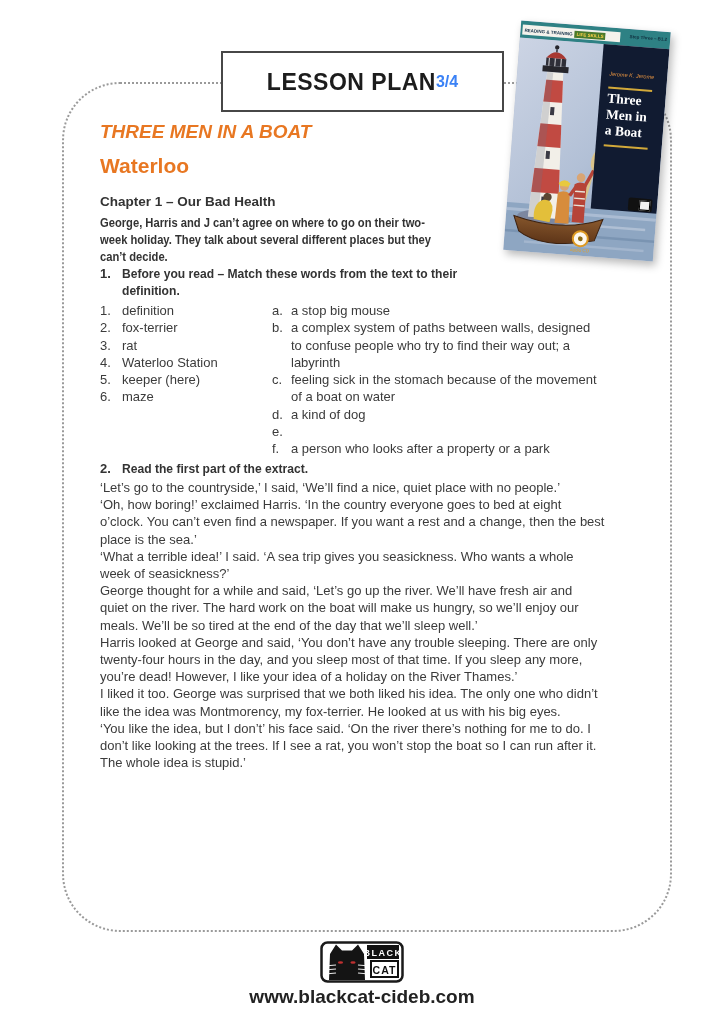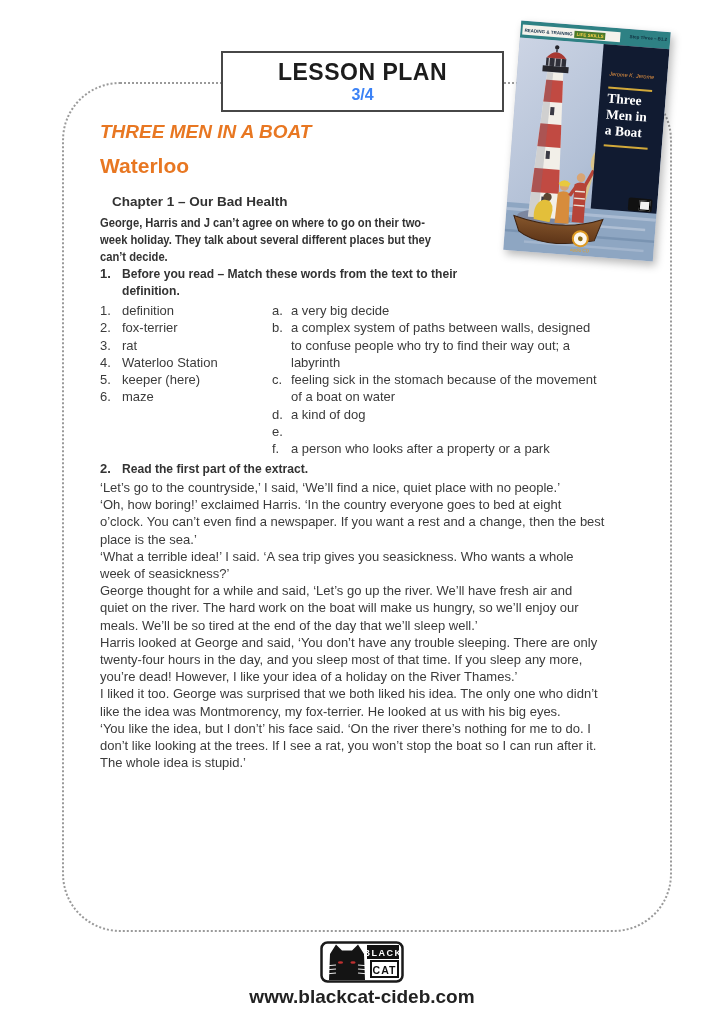--- a/index.html
+++ b/index.html
@@ -5,29 +5,29 @@
   html,body{margin:0;padding:0;background:#ffffff;}
   #page{position:relative;width:724px;height:1024px;background:#ffffff;overflow:hidden;
         font-family:"Liberation Sans",sans-serif;color:#3b3b3b;}
 
   
   .frame{position:absolute;left:62px;top:82px;width:606px;height:846px;
          border:2px dotted #9a9a9a;border-radius:58px;}
 
   
   .lesson-box{position:absolute;left:221px;top:51px;width:279px;height:57px;background:#ffffff;
-              border:2px solid #474747;display:flex;flex-direction:column;align-items:center;justify-content:center;z-index:5;}
+              border:2px solid #474747;display:flex;flex-direction:row;align-items:center;justify-content:center;z-index:5;}
   .lesson-box .lp-title{font-size:23px;font-weight:bold;color:#1c1c1c;letter-spacing:.5px;line-height:26px;}
   .lesson-box .lp-num{font-size:16px;font-weight:bold;color:#3b82f6;line-height:19px;}
 
   
   .book-title{position:absolute;left:100px;top:121px;font-size:19px;font-weight:bold;font-style:italic;color:#e87722;}
   .worksheet{position:absolute;left:100px;top:154px;font-size:21px;font-weight:bold;color:#e87722;}
 
-  .chapter{position:absolute;left:112px;top:194px;font-size:13.5px;font-weight:bold;color:#333;}
+  .chapter{position:absolute;left:100px;top:194px;font-size:13.5px;font-weight:bold;color:#333;}
   .intro{position:absolute;left:100px;top:214px;font-size:13px;font-weight:bold;color:#333;
          line-height:17.2px;white-space:pre;transform:scaleX(.86);transform-origin:left top;}
 
   .numrow{position:absolute;display:flex;align-items:flex-start;font-size:13px;line-height:17.2px;}
   .numrow .num{flex:0 0 22px;font-weight:bold;color:#333;}
   .numrow .txt{font-weight:bold;color:#333;white-space:pre;transform:scaleX(.93);transform-origin:left top;}
   .ex1{left:100px;top:265px;}
   .ex2{left:100px;top:460px;}
 
   .words{position:absolute;left:100px;top:302px;font-size:13px;line-height:17.3px;color:#3b3b3b;}
@@ -202,21 +202,21 @@
       </div>
     <div class="wrow">
         <span class="wn">6.</span>
         <span>maze</span>
       </div>
   </div>
 
   <div class="defs">
     <div class="drow">
         <span class="dl">a.</span>
-        <span class="dt">a very big decide</span>
+        <span class="dt">a stop big mouse</span>
       </div>
     <div class="drow">
         <span class="dl">b.</span>
         <span class="dt">a complex system of paths between walls, designed
 to confuse people who try to find their way out; a
 labyrinth</span>
       </div>
     <div class="drow">
         <span class="dl">c.</span>
         <span class="dt">feeling sick in the stomach because of the movement

